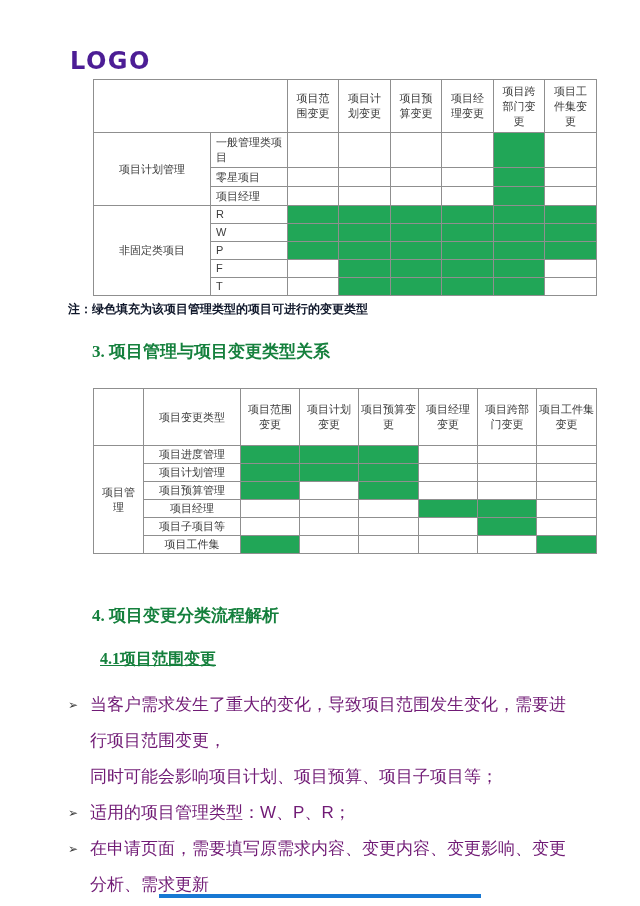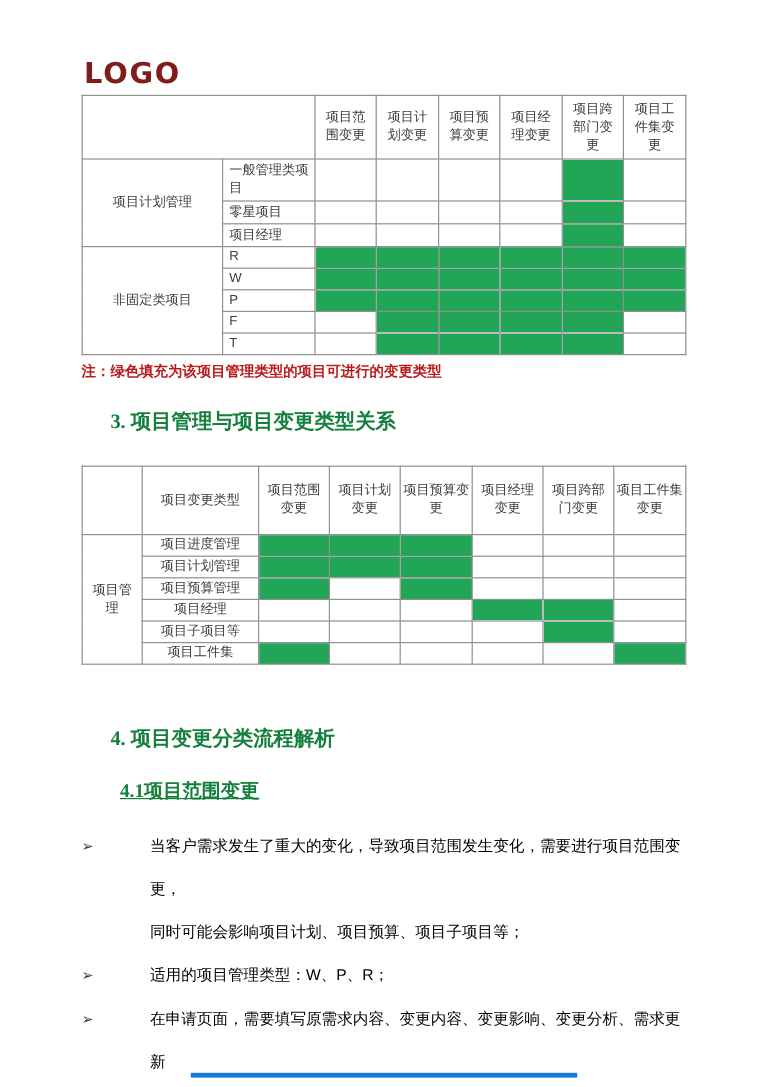--- a/index.html
+++ b/index.html
@@ -1,40 +1,40 @@
 <!DOCTYPE html>
 <html><head>
 <meta charset="utf-8">
 <style>
   html,body{margin:0;padding:0;background:#fff;}
   .page{position:relative;width:640px;height:906px;background:#ffffff;overflow:hidden;
         font-family:"Liberation Sans",sans-serif;}
   .logo{position:absolute;left:70px;top:47px;font-size:24px;font-weight:900;
-        color:#7f1d1d;letter-spacing:1.5px;font-family:"DejaVu Sans",sans-serif;}
-  table.matrix{border-collapse:collapse;table-layout:fixed;position:absolute;}
+        color:#4c1d95;letter-spacing:1.5px;font-family:"DejaVu Sans",sans-serif;}
+  table.matrix{border-collapse:collapse;table-layout:fixed;position:absolute;margin-left:25px;}
   table.matrix td{border:1px solid #8f8f8f;font-size:11px;color:#3c3c3c;font-weight:normal;
         text-align:center;vertical-align:middle;padding:1px 5px;line-height:15px;overflow:hidden;}
   table.matrix td.hdr{padding:1px 8px;}
   table.matrix td.hdr2{padding:1px 2px;}
   table.matrix td.g{background:#21A657;}
   table.matrix td.rowlabel{text-align:left;}
   #t1{left:68px;top:79px;width:503px;}
   #t2{left:68px;top:388px;width:503px;}
-  .note{position:absolute;left:68px;font-weight:bold;font-size:12px;color:#b91c1c;white-space:nowrap;}
+  .note{position:absolute;left:68px;font-weight:bold;font-size:12px;color:#0f172a;white-space:nowrap;}
   #note1{top:301px;}
   #note2{top:563px;}
   .h-serif{position:absolute;font-family:"Liberation Serif",serif;font-weight:bold;color:#15803d;
         margin:0;white-space:nowrap;}
   #sec3{left:92px;top:340px;font-size:17px;}
   #sec4{left:92px;top:604px;font-size:17px;text-align:right;}
   #sec41{left:100px;top:649px;font-size:16px;text-decoration:underline;}
   .bullets{position:absolute;left:68px;top:687px;width:502px;}
   .bullet-item{display:flex;align-items:flex-start;}
   .bullet-mark{width:22px;flex:0 0 22px;font-size:12px;line-height:36px;color:#3c3c3c;}
-  .bullet-text{flex:1;font-size:13px;line-height:36px;color:#000000;margin-left:35px;}
+  .bullet-text{flex:1;font-size:17px;line-height:36px;color:#701a75;}
   .footer{position:absolute;left:0;top:825px;width:640px;text-align:center;
         font-size:11px;color:#4a4a4a;letter-spacing:1px;}
   .bottom-line{position:absolute;left:159px;top:894px;width:322px;height:4px;background:#1878D3;}
 </style>
 </head>
 <body>
 
 <div class="page">
 
   <div class="logo">LOGO</div>

